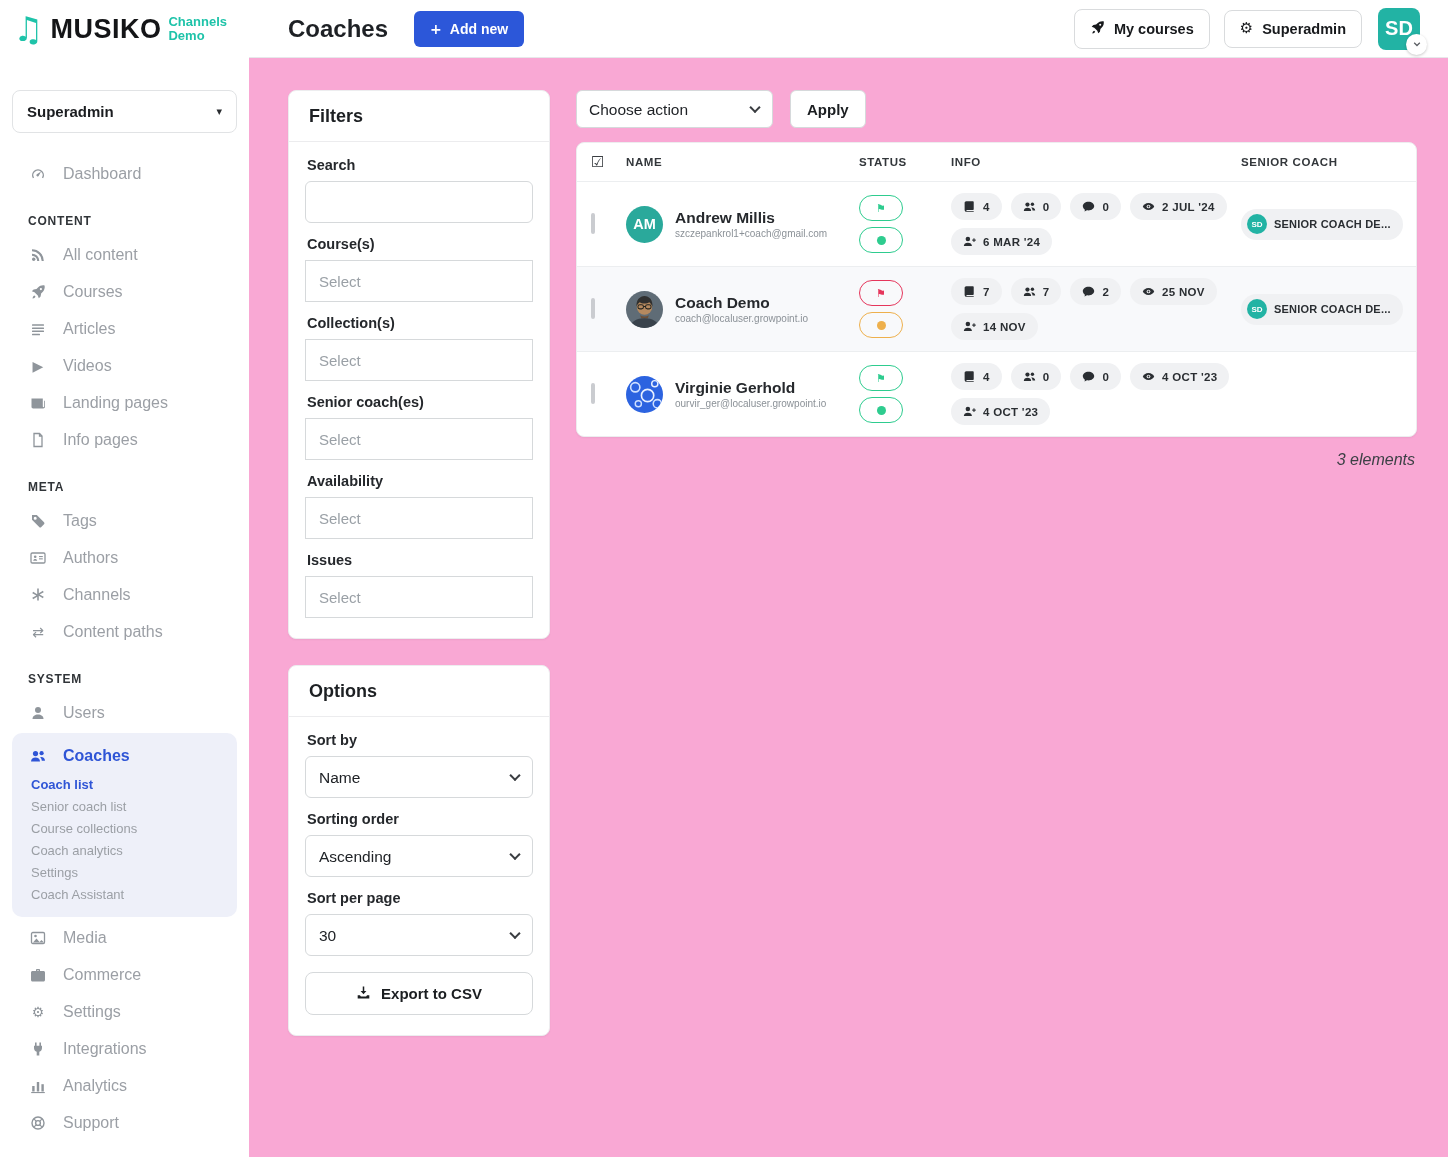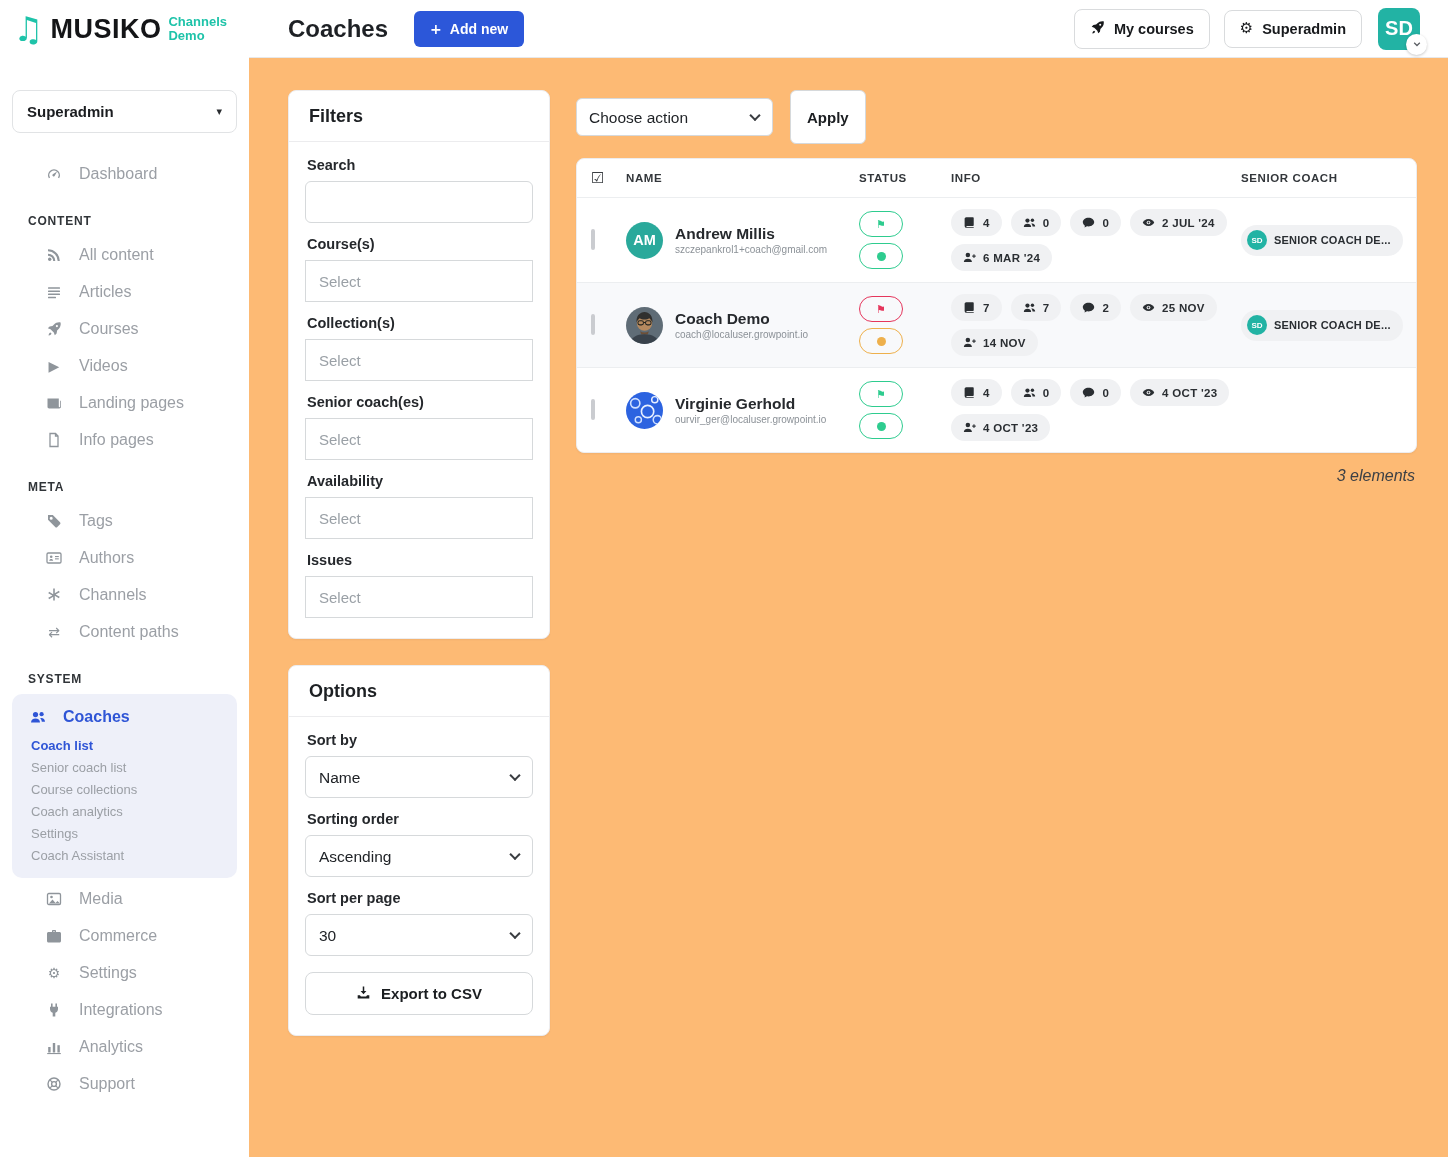--- a/index.html
+++ b/index.html
@@ -22,27 +22,27 @@
   .btn-ghost svg { width:15px; height:15px; fill:#17191c; }
   .btn-ghost .gly { font-size:15px; }
   .avatar-wrap { position:relative; width:42px; height:42px; margin-left:2px; }
   .avatar-big { width:42px; height:42px; border-radius:8px; background:#22b3a4; color:#fff; font-weight:700; font-size:20px; display:flex; align-items:center; justify-content:center; cursor:pointer; }
   .avatar-caret { position:absolute; right:-7px; bottom:-5px; width:21px; height:21px; border-radius:50%; background:#fff; box-shadow:0 1px 3px rgba(0,0,0,.22); display:flex; align-items:center; justify-content:center; }
   .avatar-caret svg { width:10px; height:10px; stroke:#5b5f64; fill:none; stroke-width:2; }
 
   
   .body { display:flex; height:1099px; }
   .sidebar { width:249px; flex:none; background:#fff; overflow:hidden; }
-  .main { flex:1; background:#fdba74; padding:32px 31px 0 39px; display:flex; gap:26px; align-items:flex-start; overflow:hidden; }
+  .main { flex:1; background:#f9a8d4; padding:32px 31px 0 39px; display:flex; gap:26px; align-items:flex-start; overflow:hidden; }
 
   
   .rolebox { margin:32px 12px 22px; border:1px solid #e1e3e5; border-radius:8px; padding:12px 14px; display:flex; align-items:center; justify-content:space-between; font-weight:700; font-size:15px; color:#1b1d20; cursor:pointer; background:#fff; }
   .rolebox .gly { font-size:11px; color:#2a2d30; }
   .nav-title { font-size:12px; font-weight:700; letter-spacing:.8px; color:#313539; margin:22px 0 8px 28px; }
-  .nav-item { display:flex; align-items:center; gap:15px; height:37px; padding-left:44px; font-size:16px; color:#9b9fa5; cursor:pointer; }
+  .nav-item { display:flex; align-items:center; gap:15px; height:37px; padding-left:28px; font-size:16px; color:#9b9fa5; cursor:pointer; }
   .nav-item .nico { width:20px; flex:none; display:flex; justify-content:center; align-items:center; color:#8f959b; }
   .nav-item .nico svg { width:16px; height:16px; fill:currentColor; }
   .nav-item .nico .gly { font-size:14px; }
   .nav-item.active { color:#2f55d6; font-weight:700; }
   .nav-item.active .nico { color:#2f55d6; }
   .nav-block { background:#eef0f9; border-radius:10px; margin:2px 12px; padding:4px 0 12px; }
   .nav-block .nav-item { padding-left:16px; }
   .sub-item { display:block; font-size:13px; color:#9b9fa5; padding:4px 0 4px 19px; cursor:pointer; line-height:1.07; }
   .sub-item.active { color:#2f55d6; font-weight:700; }
 
@@ -58,21 +58,21 @@
   .o-select { appearance:none; -webkit-appearance:none; width:100%; height:42px; border:1px solid #d6d9db; border-radius:6px; background:#fff; font-size:15.5px; color:#202327; padding:0 13px; font-family:inherit; cursor:pointer; }
   .chev { position:absolute; right:14px; top:50%; width:8px; height:8px; border-right:2px solid #3a3d41; border-bottom:2px solid #3a3d41; transform:translateY(-70%) rotate(45deg); pointer-events:none; }
   .btn-export { width:100%; height:43px; margin-top:16px; border:1px solid #d6d9db; border-radius:8px; background:#fff; font-weight:700; font-size:15px; color:#1b1e21; display:flex; align-items:center; justify-content:center; gap:10px; cursor:pointer; font-family:inherit; }
   .btn-export svg { width:15px; height:15px; fill:#1b1e21; }
 
   
   .rightcol { flex:1; display:flex; flex-direction:column; min-width:0; }
   .actionbar { display:flex; gap:17px; align-items:center; }
   .a-selwrap { width:197px; position:relative; }
   .a-select { appearance:none; -webkit-appearance:none; width:100%; height:38px; border:1px solid #d6d9db; border-radius:6px; background:#fff; font-size:15.5px; color:#1e2125; padding:0 12px; font-family:inherit; cursor:pointer; }
-  .btn-apply { height:54px; padding:0 16px; border:1px solid #d6d9db; border-radius:6px; background:#fff; font-weight:700; font-size:15px; color:#1b1e21; cursor:pointer; font-family:inherit; }
+  .btn-apply { height:38px; padding:0 16px; border:1px solid #d6d9db; border-radius:6px; background:#fff; font-weight:700; font-size:15px; color:#1b1e21; cursor:pointer; font-family:inherit; }
 
   .tablecard { margin-top:14px; border-radius:8px; overflow:hidden; }
   .tgrid { display:grid; grid-template-columns:35px 233px 92px 290px 1fr; align-items:center; }
   .thead { height:38px; padding:0 16px 0 14px; }
   .th { font-size:11.5px; font-weight:700; letter-spacing:.6px; color:#33373b; }
   .th-check { font-size:15px; color:#3a3e42; cursor:pointer; }
   .trow { padding:11px 16px 11px 14px; border-top:1px solid #eceef0; min-height:81px; }
   .trow.alt { background:#f8f9fb; }
   .cb { width:18px; height:18px; border:2px solid #caccd0; border-radius:3px; background:#fff; cursor:pointer; }
   .namecell { display:flex; align-items:center; gap:12px; }
@@ -161,36 +161,36 @@
               <svg viewBox="0 0 16 16" fill="currentColor">
                 <circle cx="3.7" cy="12.3" r="1.7"></circle>
                 <path d="M2 6.7a7.3 7.3 0 0 1 7.3 7.3H7.2A5.2 5.2 0 0 0 2 8.8zM2 2.2A11.8 11.8 0 0 1 13.8 14h-2.1A9.7 9.7 0 0 0 2 4.3z"></path>
               </svg>
             </span>
             <span>All content</span>
           </div>
           <div class="nav-item">
             <span class="nico">
               <svg viewBox="0 0 16 16" fill="currentColor">
+                <path d="M14.6 1.4c-2.5-.5-4.9.3-6.6 2L6.5 4.9l-2.9.5L1.8 7.2l2.7 1 3.3 3.3 1 2.7 1.8-1.8.5-2.9 1.5-1.5c1.7-1.7 2.5-4.1 2-6.6zM10.9 6.2a1.1 1.1 0 1 1 0-2.2 1.1 1.1 0 0 1 0 2.2z"></path>
+                <path d="M4.5 11.5c-.8.2-1.7 1-2 3 2-.3 2.8-1.2 3-2z"></path>
+              </svg>
+            </span>
+            <span>Courses</span>
+          </div>
+          <div class="nav-item">
+            <span class="nico">
+              <svg viewBox="0 0 16 16" fill="currentColor">
                 <rect x="2" y="3.2" width="12" height="1.5" rx=".5"></rect>
                 <rect x="2" y="6.4" width="12" height="1.5" rx=".5"></rect>
                 <rect x="2" y="9.6" width="12" height="1.5" rx=".5"></rect>
                 <rect x="2" y="12.8" width="8" height="1.5" rx=".5"></rect>
               </svg>
             </span>
             <span>Articles</span>
-          </div>
-          <div class="nav-item">
-            <span class="nico">
-              <svg viewBox="0 0 16 16" fill="currentColor">
-                <path d="M14.6 1.4c-2.5-.5-4.9.3-6.6 2L6.5 4.9l-2.9.5L1.8 7.2l2.7 1 3.3 3.3 1 2.7 1.8-1.8.5-2.9 1.5-1.5c1.7-1.7 2.5-4.1 2-6.6zM10.9 6.2a1.1 1.1 0 1 1 0-2.2 1.1 1.1 0 0 1 0 2.2z"></path>
-                <path d="M4.5 11.5c-.8.2-1.7 1-2 3 2-.3 2.8-1.2 3-2z"></path>
-              </svg>
-            </span>
-            <span>Courses</span>
           </div>
           <div class="nav-item">
             <span class="nico">
               <span class="gly">▶</span>
             </span>
             <span>Videos</span>
           </div>
           <div class="nav-item">
             <span class="nico">
               <svg viewBox="0 0 16 16" fill="currentColor">
@@ -237,20 +237,29 @@
             </span>
             <span>Channels</span>
           </div>
           <div class="nav-item">
             <span class="nico">
               <span class="gly">⇄</span>
             </span>
             <span>Content paths</span>
           </div>
           <div class="nav-title">SYSTEM</div>
+          <div class="nav-item">
+            <span class="nico">
+              <svg viewBox="0 0 16 16" fill="currentColor">
+                <circle cx="8" cy="5" r="3"></circle>
+                <path d="M2.5 14c0-3 2.5-4.5 5.5-4.5s5.5 1.5 5.5 4.5z"></path>
+              </svg>
+            </span>
+            <span>Users</span>
+          </div>
           <div class="nav-block">
             <div class="nav-item active">
               <span class="nico">
                 <svg viewBox="0 0 16 16" fill="currentColor">
                   <circle cx="5.5" cy="5.6" r="2.6"></circle>
                   <path d="M1 13.4c0-2.7 2-4 4.5-4s4.5 1.3 4.5 4z"></path>
                   <circle cx="11.6" cy="5.2" r="2.1"></circle>
                   <path d="M11.2 9.1c2.2.2 3.8 1.5 3.8 3.7h-3.2c-.1-1.5-.7-2.7-1.7-3.5z"></path>
                 </svg>
               </span>

